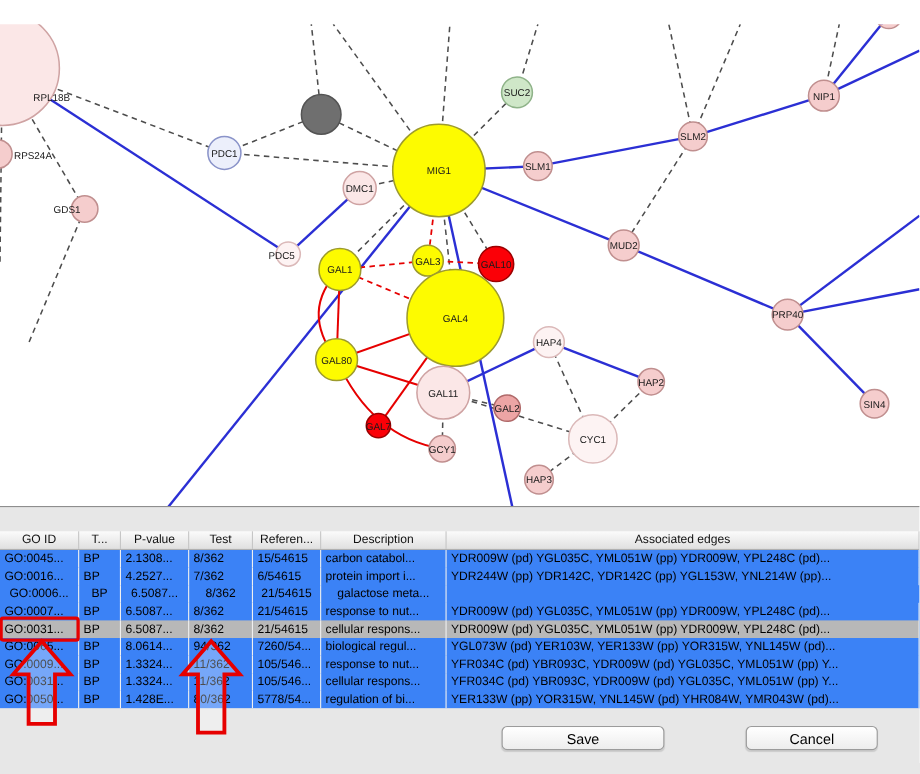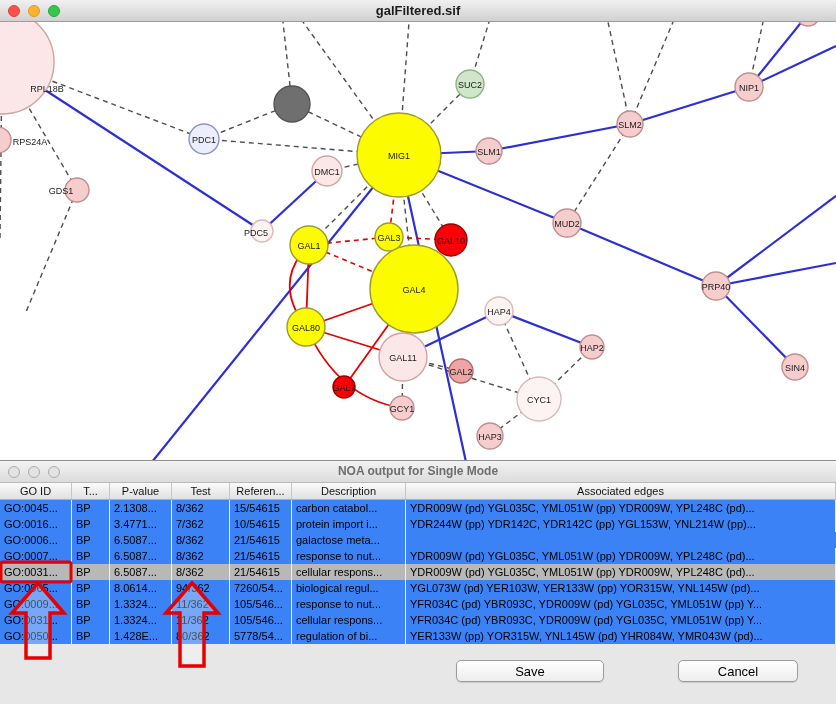--- a/index.html
+++ b/index.html
@@ -63,28 +63,20 @@
   .cancel-btn { left:678px; width:120px; }
   
   #overlay { position:absolute; left:0; top:0; width:836px; height:704px; z-index:99; pointer-events:none; }
 </style>
 </head>
 <body>
 
 <div class="screen">
 
   <div class="win1">
-    <div class="titlebar">
-      <div class="lights">
-        <span class="light red"></span>
-        <span class="light yellow"></span>
-        <span class="light green"></span>
-      </div>
-      <div class="title">galFiltered.sif</div>
-    </div>
     <svg id="network-svg" viewBox="0 0 836 440">
         <line x1="2" y1="40" x2="-2" y2="118" stroke="#4d4d4d" stroke-width="1.4" stroke-dasharray="5,4"></line>
         <line x1="2" y1="40" x2="77" y2="168" stroke="#4d4d4d" stroke-width="1.4" stroke-dasharray="5,4"></line>
         <line x1="2" y1="40" x2="204" y2="117" stroke="#4d4d4d" stroke-width="1.4" stroke-dasharray="5,4"></line>
         <line x1="2" y1="40" x2="0" y2="216" stroke="#4d4d4d" stroke-width="1.4" stroke-dasharray="5,4"></line>
         <line x1="77" y1="168" x2="26" y2="290" stroke="#4d4d4d" stroke-width="1.4" stroke-dasharray="5,4"></line>
         <line x1="204" y1="117" x2="292" y2="82" stroke="#4d4d4d" stroke-width="1.4" stroke-dasharray="5,4"></line>
         <line x1="204" y1="117" x2="399" y2="133" stroke="#4d4d4d" stroke-width="1.4" stroke-dasharray="5,4"></line>
         <line x1="292" y1="82" x2="283" y2="0" stroke="#4d4d4d" stroke-width="1.4" stroke-dasharray="5,4"></line>
         <line x1="292" y1="82" x2="399" y2="133" stroke="#4d4d4d" stroke-width="1.4" stroke-dasharray="5,4"></line>
@@ -186,28 +178,20 @@
         <text x="499" y="292.5" text-anchor="middle">HAP4</text>
         <text x="592" y="328.5" text-anchor="middle">HAP2</text>
         <text x="539" y="380.5" text-anchor="middle">CYC1</text>
         <text x="490" y="417.5" text-anchor="middle">HAP3</text>
         <text x="716" y="267.5" text-anchor="middle">PRP40</text>
         <text x="795" y="348.5" text-anchor="middle">SIN4</text>
       </svg>
   </div>
 
   <div class="win2">
-    <div class="titlebar2">
-      <div class="lights">
-        <span class="light gray"></span>
-        <span class="light gray"></span>
-        <span class="light gray"></span>
-      </div>
-      <div class="title">NOA output for Single Mode</div>
-    </div>
     <div class="thead" id="thead" style="grid-template-columns: 72px 38px 62px 58px 62px 114px 1fr;">
         <div class="th">GO ID</div>
         <div class="th">T...</div>
         <div class="th">P-value</div>
         <div class="th">Test</div>
         <div class="th">Referen...</div>
         <div class="th">Description</div>
         <div class="th">Associated edges</div>
       </div>
     <div class="tbody" id="tbody">
@@ -216,27 +200,27 @@
           <div class="td">BP</div>
           <div class="td">2.1308...</div>
           <div class="td">8/362</div>
           <div class="td">15/54615</div>
           <div class="td">carbon catabol...</div>
           <div class="td">YDR009W (pd) YGL035C, YML051W (pp) YDR009W, YPL248C (pd)...</div>
         </div>
         <div class="tr" style="grid-template-columns: 72px 38px 62px 58px 62px 114px 1fr;">
           <div class="td">GO:0016...</div>
           <div class="td">BP</div>
-          <div class="td">3.4771...</div>
+          <div class="td">4.2527...</div>
           <div class="td">7/362</div>
-          <div class="td">10/54615</div>
+          <div class="td">6/54615</div>
           <div class="td">protein import i...</div>
           <div class="td">YDR244W (pp) YDR142C, YDR142C (pp) YGL153W, YNL214W (pp)...</div>
         </div>
-        <div class="tr" style="grid-template-columns: 72px 38px 62px 58px 62px 114px 1fr;">
+        <div class="tr" style="grid-template-columns: 72px 38px 62px 58px 62px 114px 1fr; text-align: center;">
           <div class="td">GO:0006...</div>
           <div class="td">BP</div>
           <div class="td">6.5087...</div>
           <div class="td">8/362</div>
           <div class="td">21/54615</div>
           <div class="td">galactose meta...</div>
         </div>
         <div class="tr" style="grid-template-columns: 72px 38px 62px 58px 62px 114px 1fr;">
           <div class="td">GO:0007...</div>
           <div class="td">BP</div>

